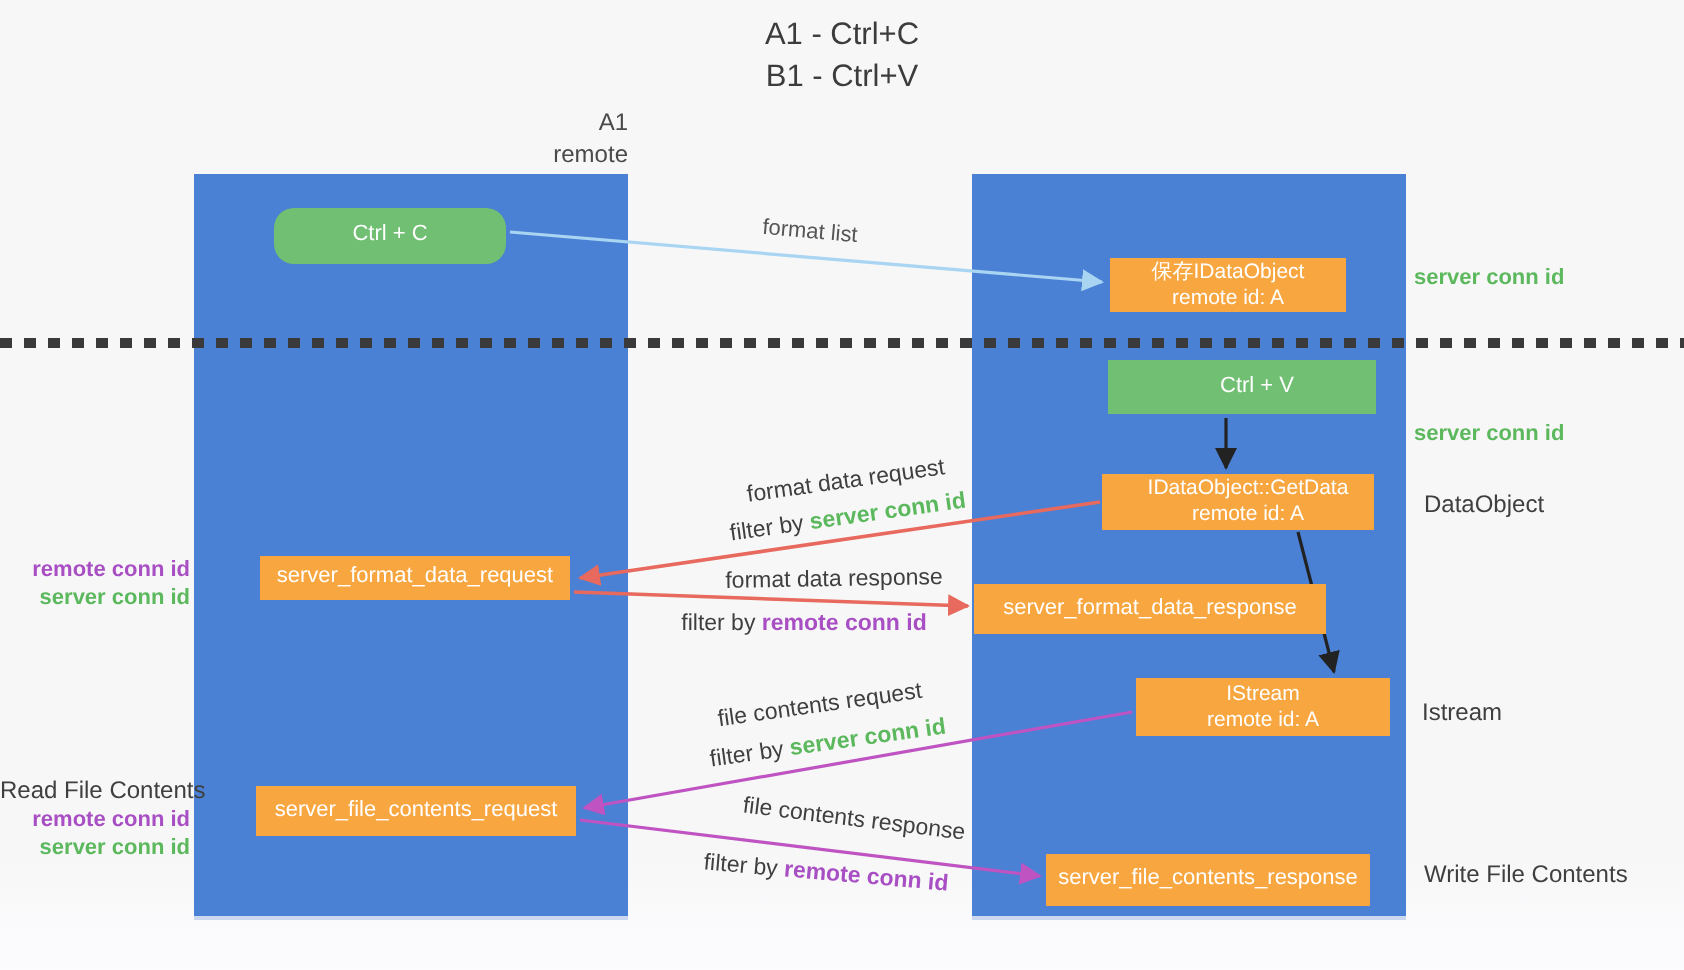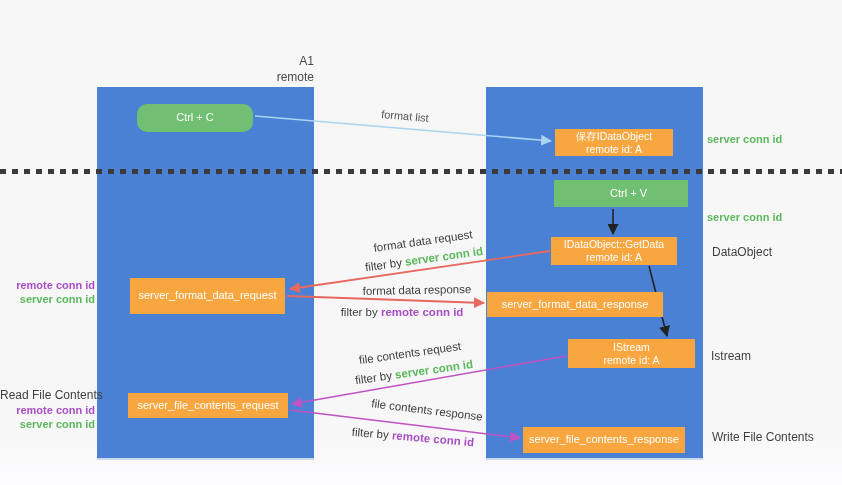--- a/index.html
+++ b/index.html
@@ -21,22 +21,22 @@
   svg.wires { position:absolute; left:0; top:0; z-index:4; pointer-events:none; }
   .node { position:absolute; z-index:5; display:flex; flex-direction:column;
           align-items:center; justify-content:center; color:#fff; text-align:center;
           font-size:11px; line-height:1.22; }
   .node.two { font-size:10.5px; }
   .green  { background:#71bf73; }
   .orange { background:#f8a640; }
   .n-ctrlc   { left:137px; top:104px; width:116px; height:28px;border-radius:10px; }
   .n-saveido { left:555px; top:129px; width:118px; height:27px; }
   .n-ctrlv   { left:554px; top:180px; width:119px; height:27px;padding-left:15px; }
-  .n-getdata { left:551px; top:237px; width:126px; height:28px; }
-  .n-freq    { left:130px; top:278px; width:155px; height:36px;text-align:center; }
+  .n-getdata { left:551px; top:237px; width:126px; height:28px;padding-left:10px; }
+  .n-freq    { left:130px; top:278px; width:155px; height:22px;text-align:center; }
   .n-fresp   { left:487px; top:292px; width:176px; height:25px; }
   .n-istream { left:568px; top:339px; width:127px; height:29px; }
   .n-fcreq   { left:128px; top:393px; width:160px; height:25px; }
   .n-fcresp  { left:523px; top:427px; width:162px; height:26px; }
   .edge-label { position:absolute; z-index:6; white-space:nowrap; font-size:11.5px;
                 color:#3f3f3f; transform:translate(-50%,-50%) rotate(var(--r,0deg)); }
   .el-formatlist { left:405px; top:116px; --r:5deg; font-size:11px; color:#555; }
   .el-fdr        { left:423px; top:241px; --r:-8deg; }
   .el-fdr-f      { left:424px; top:259px; --r:-8deg; }
   .el-fdresp     { left:417px; top:290px; --r:-1deg; }
@@ -58,20 +58,24 @@
                font-size:11px; line-height:14px; }
   .lg-1 { top:278px; }
   .s-read { left:0; top:388px; width:97px; text-align:right; }
   .lg-2 { top:403px; }
 </style>
 </head>
 <body>
 
 <div class="canvas">
 
+  <div class="title">
+    <div>A1 - Ctrl+C</div>
+    <div>B1 - Ctrl+V</div>
+  </div>
 
   <div class="hdr hdr-a1">
     <div>A1</div>
     <div>remote</div>
   </div>
   <div class="hdr hdr-b1">
   </div>
 
   <div class="lifeline ll-a1"></div>
   <div class="lifeline ll-b1"></div>

